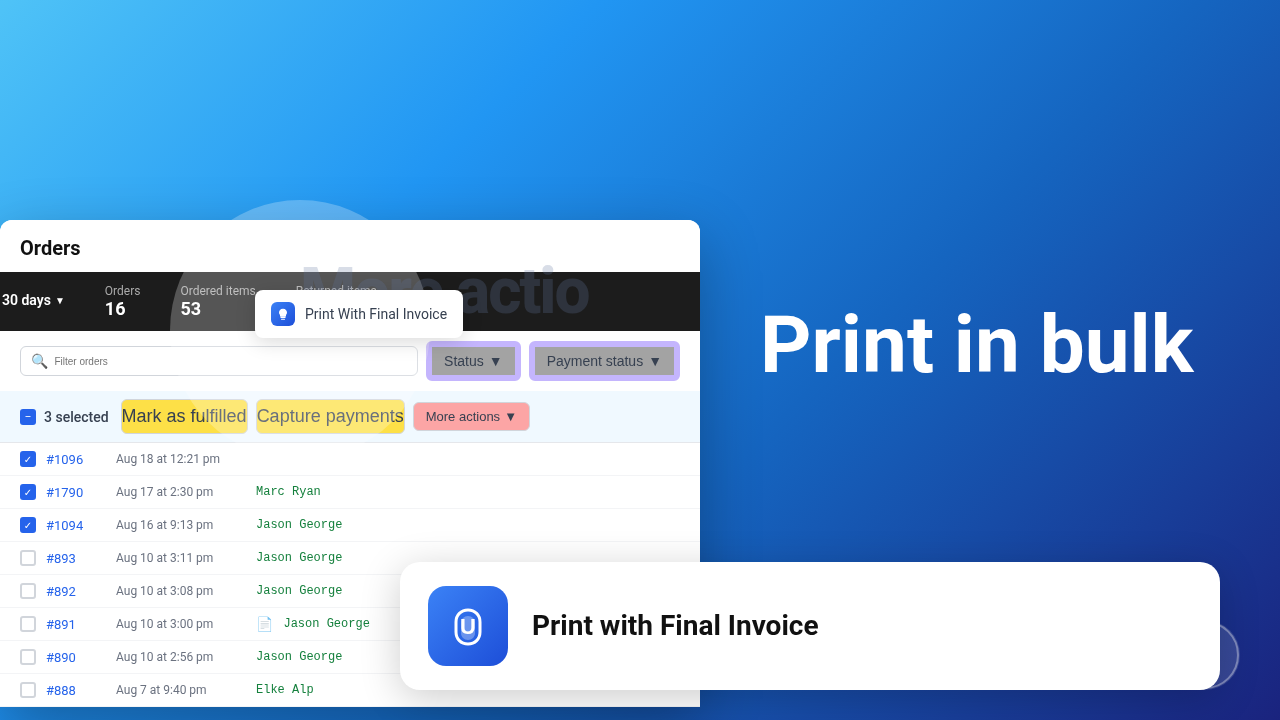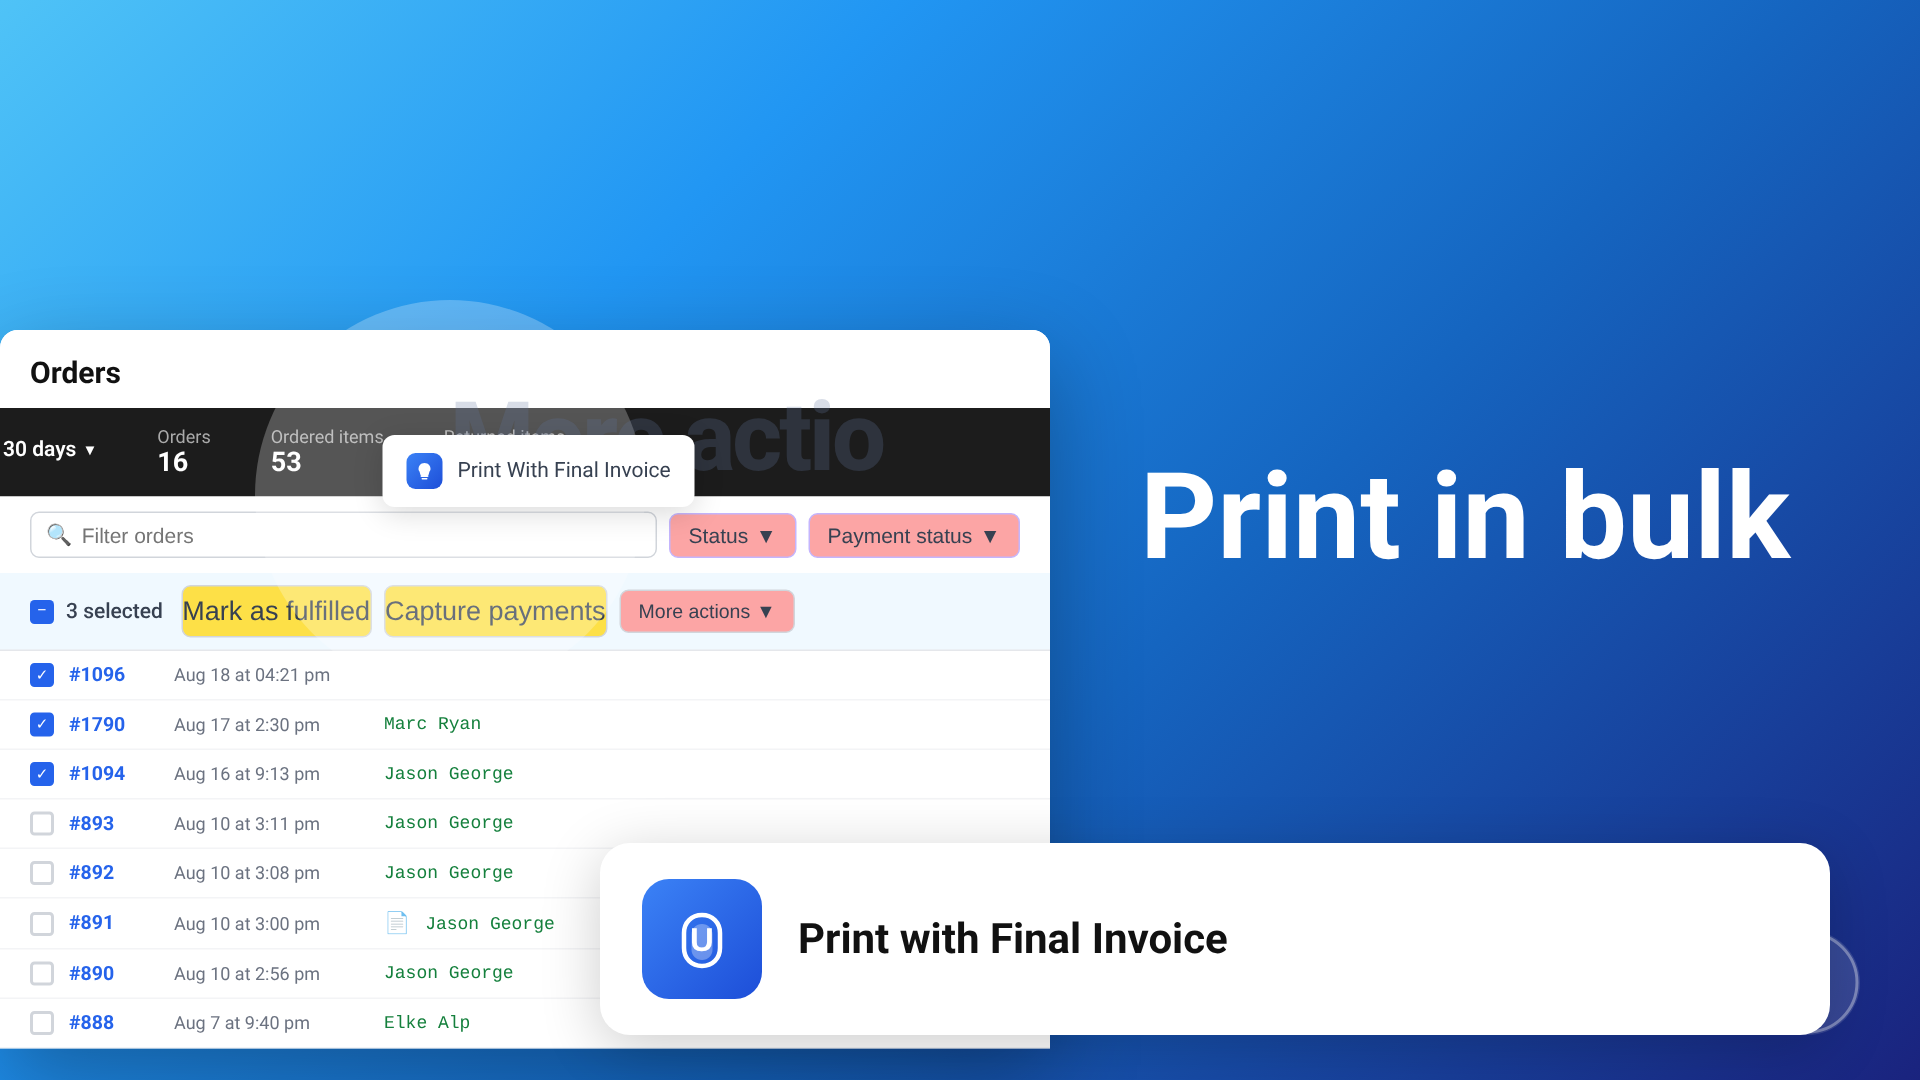--- a/index.html
+++ b/index.html
@@ -196,36 +196,36 @@
     }
 
     .search-icon {
       color: #9ca3af;
       font-size: 14px;
     }
 
     .search-input {
       border: none;
       outline: none;
-      font-size: 14px;
+      font-size: 10px;
       color: #a21caf;
       flex: 1;
       background: transparent;
     }
 
     .filter-btn {
       display: flex;
       align-items: center;
       gap: 5px;
-      border: 1px solid #c4b5fd;
+      border: 6px solid #c4b5fd;
       border-radius: 6px;
       padding: 6px 12px;
       font-size: 14px;
       color: #374151;
-      background: #fca5a5;
+      background: #a3a3a3;
       cursor: pointer;
       white-space: nowrap;
     }
 
     
     .selection-bar {
       display: flex;
       align-items: center;
       padding: 8px 20px;
       gap: 8px;
@@ -307,21 +307,21 @@
 
     .row-check.checked {
       background: #2563eb;
       border-color: #2563eb;
       color: white;
       font-size: 10px;
     }
 
     .order-id {
       color: #2563eb;
-      font-weight: 700;
+      font-weight: 400;
       min-width: 60px;
     }
 
     .order-date {
       color: #6b7280;
       min-width: 130px;
       font-size: 12px;
     }
 
     .order-customer {
@@ -516,21 +516,21 @@
     <button class="more-actions-btn">
       More actions <span>▼</span>
     </button>
   </div>
 
   <div class="orders-table">
 
     <div class="order-row">
       <div class="row-check checked">✓</div>
       <span class="order-id">#1096</span>
-      <span class="order-date">Aug 18 at 04:21 pm</span>
+      <span class="order-date">Aug 18 at 12:21 pm</span>
       <span class="order-customer"></span>
     </div>
 
     <div class="order-row">
       <div class="row-check checked">✓</div>
       <span class="order-id">#1790</span>
       <span class="order-date">Aug 17 at 2:30 pm</span>
       <span class="order-customer">Marc Ryan</span>
     </div>
 

